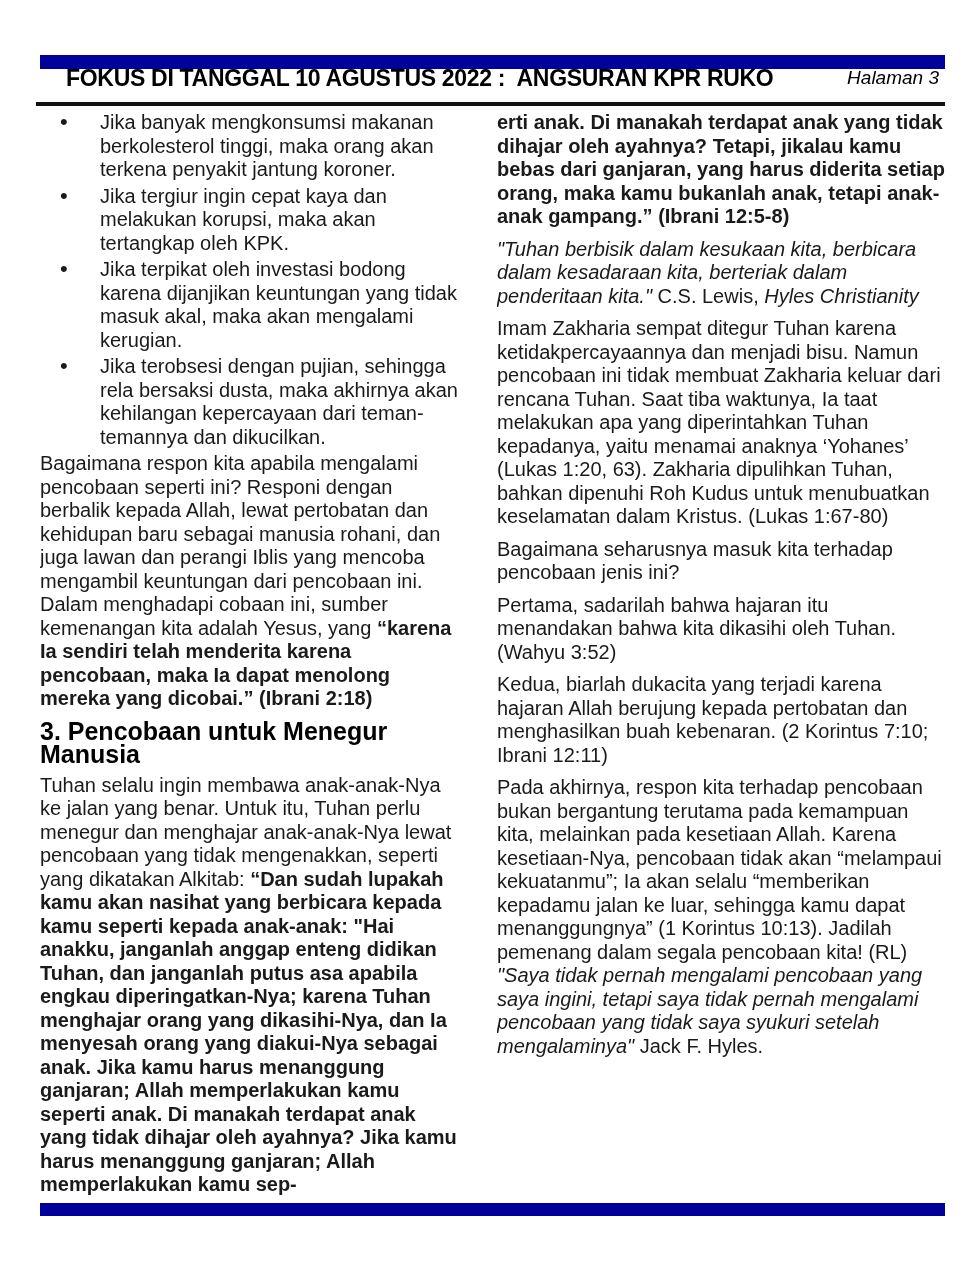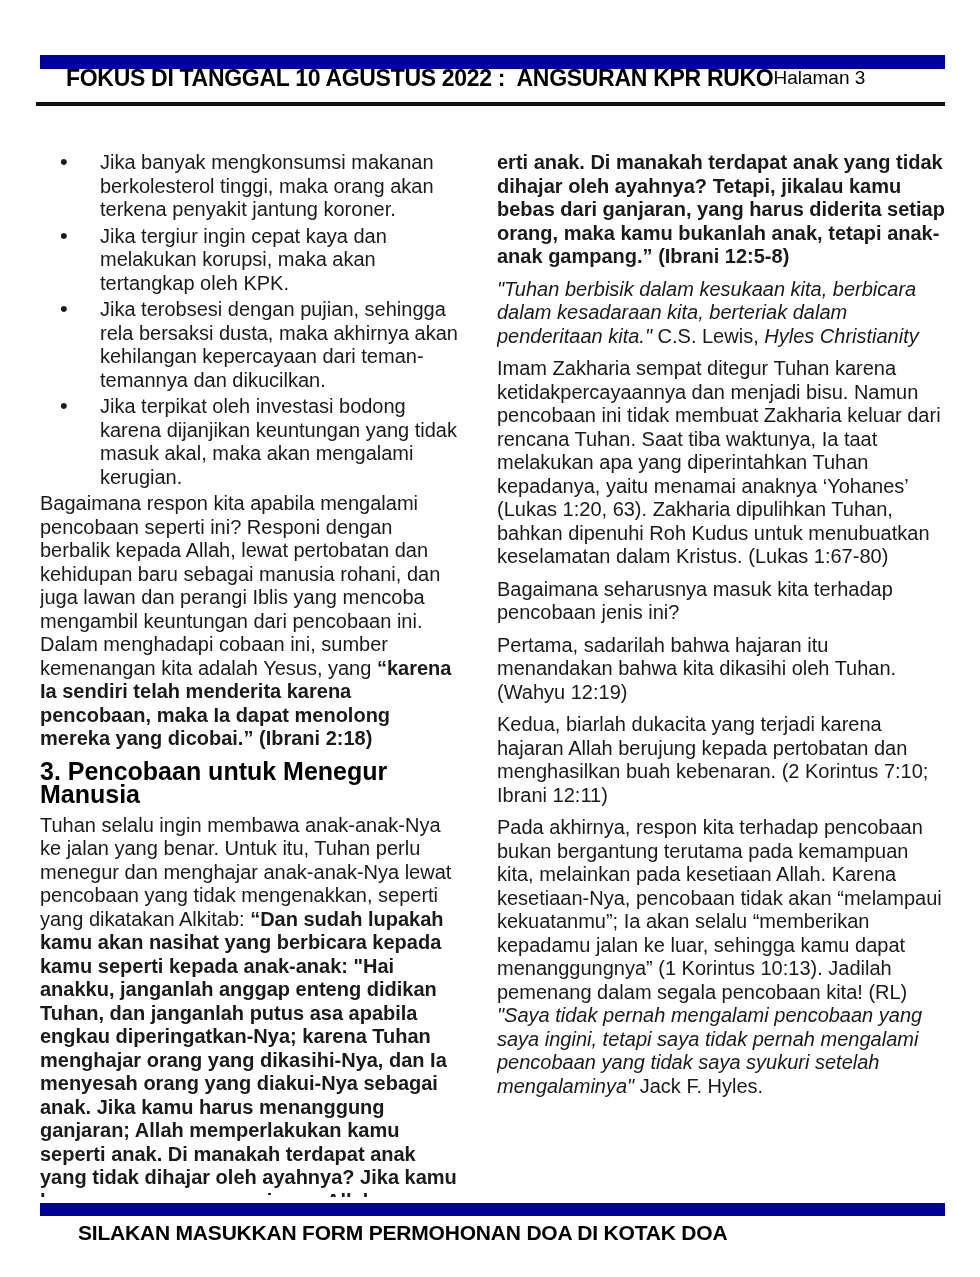--- a/index.html
+++ b/index.html
@@ -11,43 +11,43 @@
   }
   .page { position:absolute; inset:0; background:#fff; }
 
   
   .header-bar {
     position:absolute; top:55px; left:40px; width:905px; height:14px;
     background:var(--accent,#00009A);
   }
   .header-row {
     position:absolute; top:70px; left:40px; width:905px; height:32px;
-    display:flex; align-items:center; justify-content:flex-start;
+    display:flex; align-items:center; justify-content:space-between;
     padding:0 6px 16px 26px;
   }
   .title {
     font-size:23px; font-weight:700; letter-spacing:-0.3px;
     white-space:pre-wrap; color:#000;
   }
-  .page-number { font-size:19px; font-weight:400; color:#000; }
+  .page-number { font-size:19px; font-weight:400; color:#000;font-style:italic; }
   .header-rule {
     position:absolute; top:102px; left:36px; width:909px; height:4px;
     background:#111;
   }
 
   
   .body-area {
     position:absolute; top:111px; left:40px; width:905px; height:1086px;
     display:flex; gap:32px; overflow:hidden;
   }
   .col { overflow:hidden; }
   .col-left  { width:425px; }
   .col-right { width:448px; }
 
-  .col { font-size:20px; line-height:23.5px;margin-top:40px; }
+  .col { font-size:20px; line-height:23.5px; }
   p.para { margin:0 0 9px 0; }
   .heading { font-size:25px; font-weight:700; margin:3px 0 7px 0; color:#000; }
 
   ul.bullets { list-style:none; margin:0 0 3px 0; padding:0; }
   ul.bullets li { position:relative; padding-left:60px; margin:0 0 3px 0; }
   ul.bullets li::before {
     content:"•"; position:absolute; left:20px; top:-1px; font-size:22px;
   }
 
   .b  { font-weight:400; }
@@ -76,34 +76,33 @@
     <span class="page-number">Halaman 3</span>
   </div>
 
   <div class="header-rule"></div>
 
   <div class="body-area">
     <div class="col col-left" id="col-left">
         <ul class="bullets">
           <li>Jika banyak mengkonsumsi makanan berkolesterol tinggi, maka orang akan terkena penyakit jantung koroner.</li>
           <li>Jika tergiur ingin cepat kaya dan melakukan korupsi, maka akan tertangkap oleh KPK.</li>
+          <li>Jika terpikat oleh investasi bodong karena dijanjikan keuntungan yang tidak masuk akal, maka akan mengalami kerugian.</li>
           <li>Jika terobsesi dengan pujian, sehingga rela bersaksi dusta, maka akhirnya akan kehilangan kepercayaan dari teman-temannya dan dikucilkan.</li>
-          <li>Jika terpikat oleh investasi bodong karena dijanjikan keuntungan yang tidak masuk akal, maka akan mengalami kerugian.</li>
         </ul>
         <p class="para"><span>Bagaimana respon kita apabila mengalami pencobaan seperti ini? Responi dengan berbalik kepada Allah, lewat pertobatan dan kehidupan baru sebagai manusia rohani, dan juga lawan dan perangi Iblis yang mencoba mengambil keuntungan dari pencobaan ini. Dalam menghadapi cobaan ini, sumber kemenangan kita adalah Yesus, yang </span><span class="bi">“karena Ia sendiri telah menderita karena pencobaan, maka Ia dapat menolong mereka yang dicobai.” (Ibrani 2:18)</span></p>
         <div class="heading">3. Pencobaan untuk Menegur Manusia</div>
         <p class="para"><span>Tuhan selalu ingin membawa anak-anak-Nya ke jalan yang benar. Untuk itu, Tuhan perlu menegur dan menghajar anak-anak-Nya lewat pencobaan yang tidak mengenakkan, seperti yang dikatakan Alkitab: </span><span class="bi">“Dan sudah lupakah kamu akan nasihat yang berbicara kepada kamu seperti kepada anak-anak: "Hai anakku, janganlah anggap enteng didikan Tuhan, dan janganlah putus asa apabila engkau diperingatkan-Nya; karena Tuhan menghajar orang yang dikasihi-Nya, dan Ia menyesah orang yang diakui-Nya sebagai anak. Jika kamu harus menanggung ganjaran; Allah memperlakukan kamu seperti anak. Di manakah terdapat anak yang tidak dihajar oleh ayahnya? Jika kamu harus menanggung ganjaran; Allah memperlakukan kamu sep-</span></p>
       </div>
     <div class="col col-right" id="col-right">
         <p class="para"><span class="bi">erti anak. Di manakah terdapat anak yang tidak dihajar oleh ayahnya? Tetapi, jikalau kamu bebas dari ganjaran, yang harus diderita setiap orang, maka kamu bukanlah anak, tetapi anak-anak gampang.”  (Ibrani 12:5-8)</span></p>
         <p class="para"><span class="i">"Tuhan berbisik dalam kesukaan kita, berbicara dalam kesadaraan kita, berteriak dalam penderitaan kita."</span><span> C.S. Lewis, </span><span class="i">Hyles Christianity</span></p>
         <p class="para"><span>Imam Zakharia sempat ditegur Tuhan karena ketidakpercayaannya dan menjadi bisu. Namun pencobaan ini tidak membuat Zakharia keluar dari rencana Tuhan. Saat tiba waktunya, Ia taat melakukan apa yang diperintahkan Tuhan kepadanya, yaitu menamai anaknya ‘Yohanes’ </span><span class="b">(Lukas 1:20, 63).</span><span> Zakharia dipulihkan Tuhan, bahkan dipenuhi Roh Kudus untuk menubuatkan keselamatan dalam Kristus. (</span><span class="b">Lukas 1:67-80</span><span>)</span></p>
         <p class="para"><span>Bagaimana seharusnya masuk kita terhadap pencobaan jenis ini?</span></p>
-        <p class="para"><span>Pertama, sadarilah bahwa hajaran itu menandakan bahwa kita dikasihi oleh Tuhan. (</span><span class="b">Wahyu 12:19</span><span>)</span></p>
+        <p class="para"><span>Pertama, sadarilah bahwa hajaran itu menandakan bahwa kita dikasihi oleh Tuhan. (</span><span class="b">Wahyu 3:52</span><span>)</span></p>
         <p class="para"><span>Kedua, biarlah dukacita yang terjadi karena hajaran Allah berujung kepada pertobatan dan menghasilkan buah kebenaran. (</span><span class="b">2 Korintus 7:10; Ibrani 12:11</span><span>)</span></p>
         <p class="para"><span>Pada akhirnya, respon kita terhadap pencobaan bukan bergantung terutama pada kemampuan kita, melainkan pada kesetiaan Allah. Karena kesetiaan-Nya, pencobaan tidak akan “melampaui kekuatanmu”; Ia akan selalu “memberikan kepadamu jalan ke luar, sehingga kamu dapat menanggungnya” </span><span class="b">(1 Korintus 10:13).</span><span> Jadilah pemenang dalam segala pencobaan kita! (RL) </span><span class="i">"Saya tidak pernah mengalami pencobaan yang saya ingini, tetapi saya tidak pernah mengalami pencobaan yang tidak saya syukuri setelah mengalaminya"</span><span class="b"> Jack F. Hyles.</span></p>
       </div>
   </div>
 
   <div class="footer-bar"></div>
-  <div class="footer-text">SILAKAN MASUKKAN FORM PERMOHONAN DOA DI KOTAK DOA</div>
 
 </div>
 
 </body></html>

